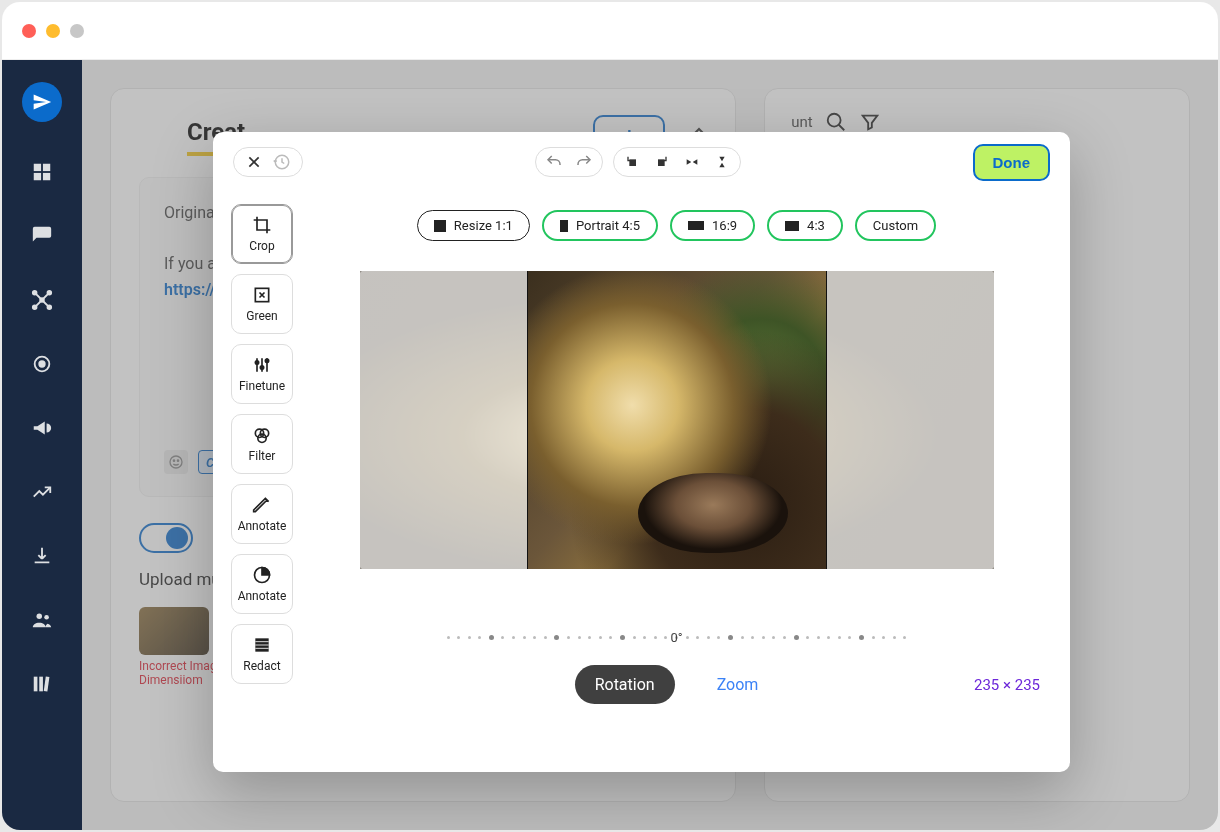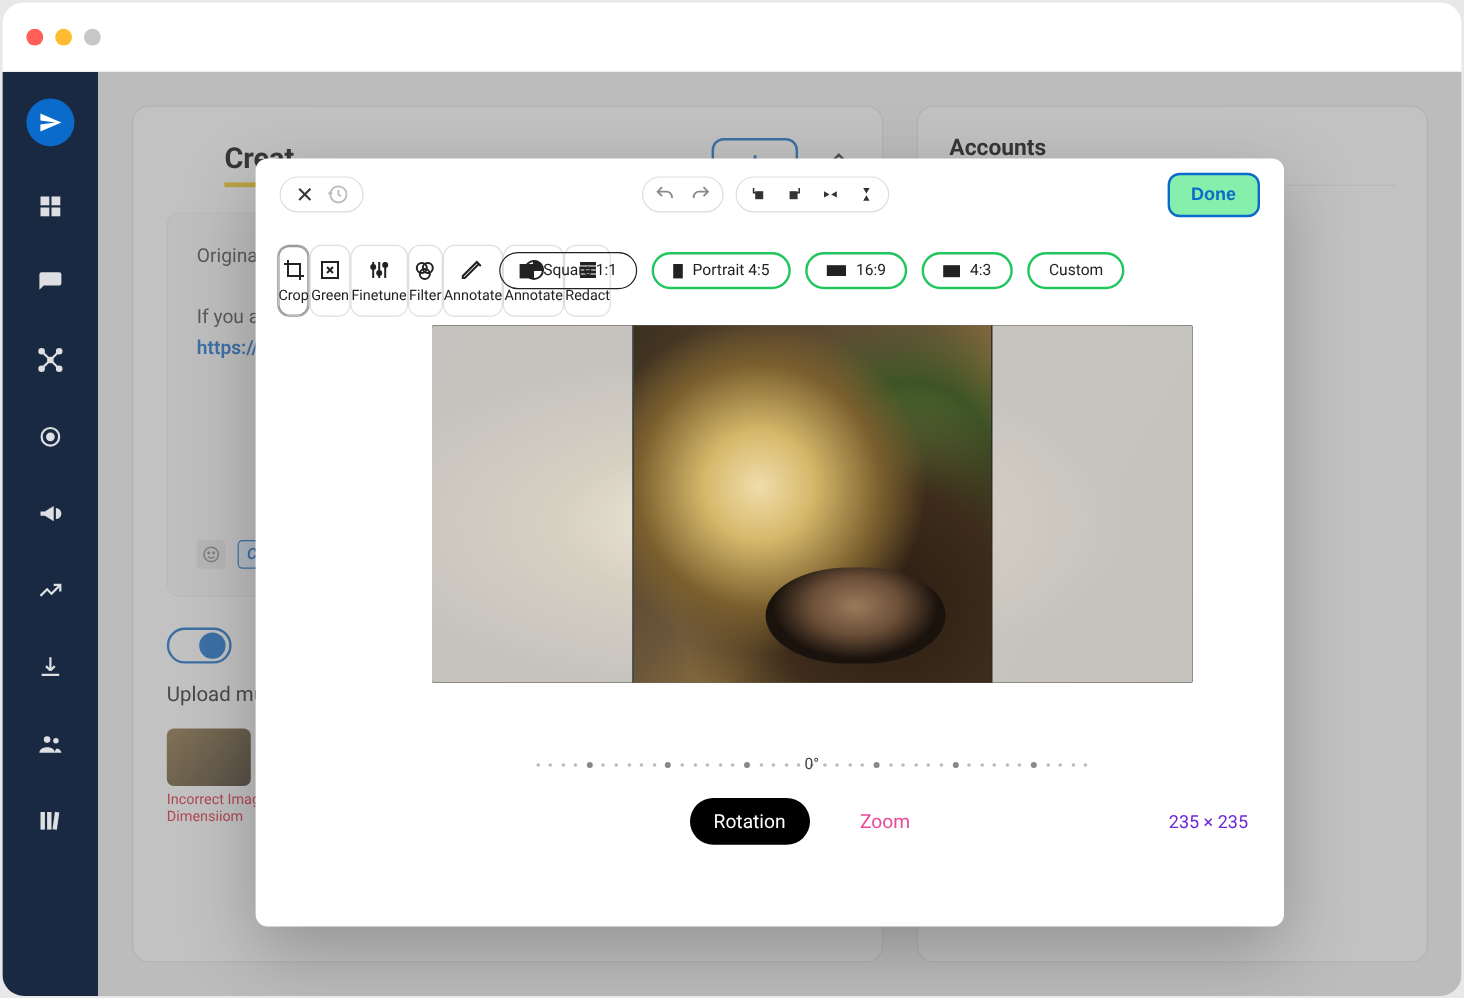--- a/index.html
+++ b/index.html
@@ -144,28 +144,28 @@
   display:flex; align-items:center; gap:8px;
   border:1px solid #ddd; border-radius:20px;
   padding: 4px 10px;
 }
 .iconbtn { width:20px; height:20px; display:flex; align-items:center; justify-content:center; color:#333; }
 .history-icon { color:#bbb; }
 .pill-group { display:flex; border:1px solid #ddd; border-radius:20px; padding:4px 8px; gap:10px;}
 .done-btn {
   margin-left:auto;
   border:2px solid #0b6bcb; color:#0b6bcb;
-  background:#86efac; padding:8px 18px; border-radius:10px;
+  background:#bef264; padding:8px 18px; border-radius:10px;
   font-weight:700; font-size:15px;
 }
 .modal-body { flex:1; display:flex; }
 .tool-col {
   width: 90px;
   padding: 12px 14px 12px 18px;
-  display:flex; flex-direction:row; text-align:center;
+  display:flex; flex-direction:column; gap:10px;text-align:center;
 }
 .tool {
   width:62px; height:60px;
   border:1px solid #ddd; border-radius:10px;
   display:flex; flex-direction:column; align-items:center; justify-content:center;
   gap:4px; font-size:12px; color:#222;
 }
 .tool.active { border-color:#999; box-shadow: inset 0 0 0 1px #999;}
 .canvas-area {
   flex:1;
@@ -228,22 +228,22 @@
   position:relative;
 }
 .ruler .deg { font-size:13px; color:#444; position:relative; z-index:2;}
 .dots {
   position:absolute; inset:0;
   display:flex; align-items:center; justify-content:space-between;
 }
 .dots span { width:3px; height:3px; border-radius:50%; background:#bbb;}
 .dots span.big { width:5px; height:5px; background:#888;}
 .mode-row { display:flex; gap:22px; margin-top:20px; align-items:center; width:100%; justify-content:center; position:relative;}
-.mode-pill { padding:10px 20px; border-radius:22px; font-size:16px; color:#ec4899; }
-.mode-pill.active { background:#000000; color:#fff; }
+.mode-pill { padding:10px 20px; border-radius:22px; font-size:16px; color:#3b82f6; }
+.mode-pill.active { background:#404040; color:#fff; }
 .dim-label { position:absolute; right:0; color:#6d28d9; font-size:15px;}
 
 svg { display:block; }
 </style>
 </head>
 <body>
 
 <div class="window">
 
   <div class="titlebar">
@@ -366,23 +366,20 @@
         <div class="thumb-row">
           <div class="thumb"></div>
           <div class="thumb-err">
             <div>Incorrect Imag</div>
             <div>Dimensiiom</div>
           </div>
         </div>
       </div>
 
       <div class="card right-card">
-        <div class="accounts-head">
-          <span class="acct-title">Accounts</span>
-        </div>
         <div style="display:flex; align-items:center; gap:12px; margin-bottom:14px;">
           <span class="acct-link">unt</span>
           <span>
             <svg width="22" height="22" viewBox="0 0 24 24" fill="none" stroke="#222" stroke-width="2">
                 <circle cx="10" cy="10" r="7"></circle>
                 <line x1="21" y1="21" x2="15" y2="15"></line>
               </svg>
           </span>
           <span>
             <svg width="22" height="22" viewBox="0 0 24 24" fill="none" stroke="#222" stroke-width="2">
@@ -525,21 +522,21 @@
                 <line x1="4" y1="16" x2="20" y2="16" stroke="#fff"></line>
               </svg>
             <span>Redact</span>
           </div>
         </div>
 
         <div class="canvas-area">
           <div class="ratio-row">
             <div class="ratio active">
                 <span class="r-ic r-sq"></span>
-                <span>Square 1:1</span>
+                <span>Resize 1:1</span>
               </div>
             <div class="ratio">
                 <span class="r-ic r-pt"></span>
                 <span>Portrait 4:5</span>
               </div>
             <div class="ratio">
                 <span class="r-ic r-wd"></span>
                 <span>16:9</span>
               </div>
             <div class="ratio">

